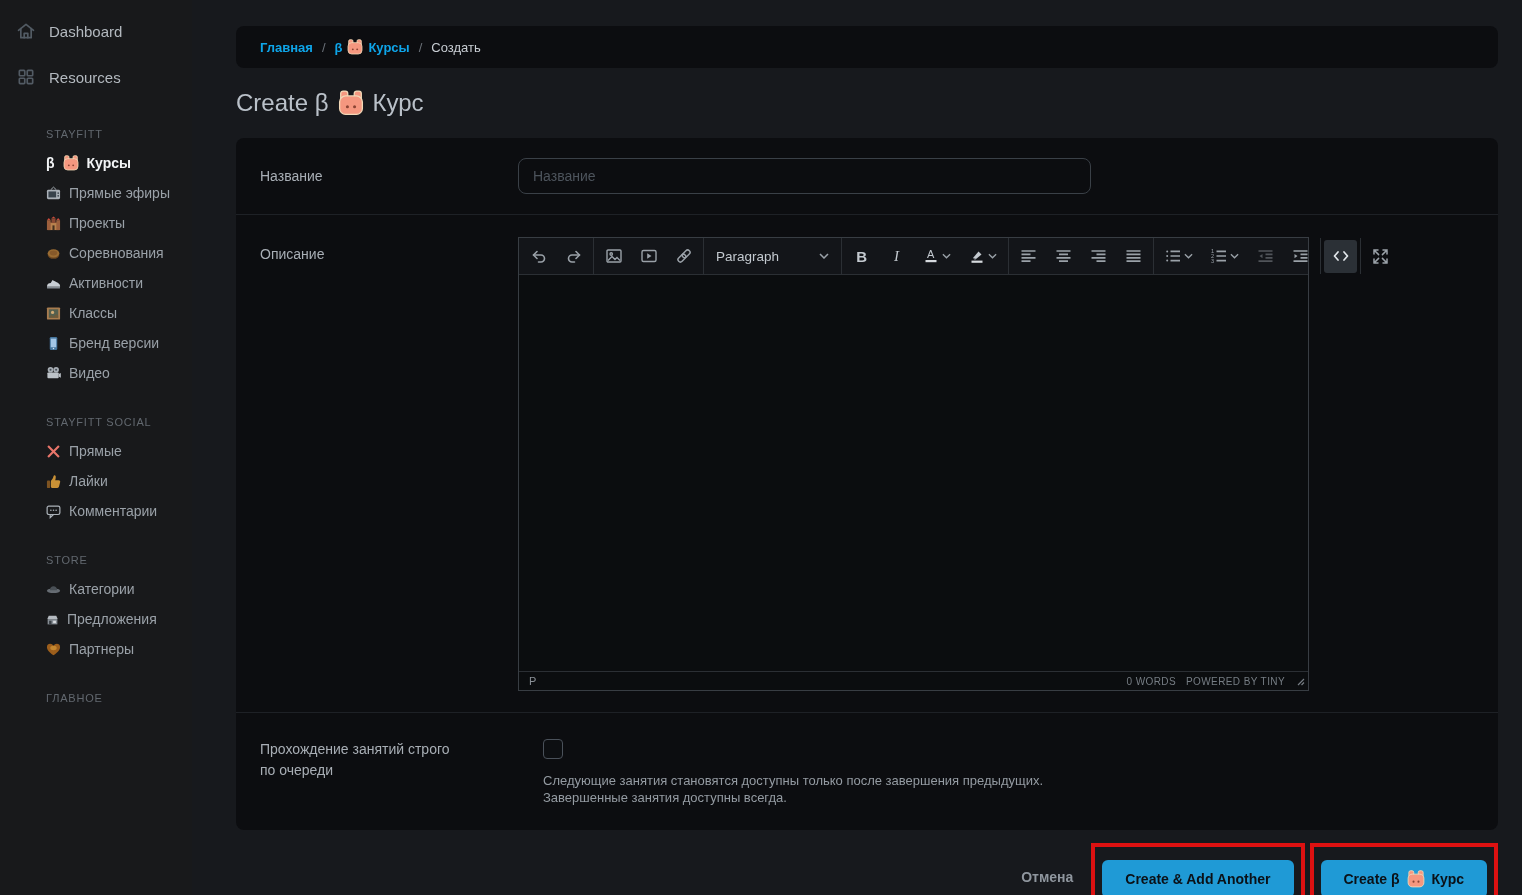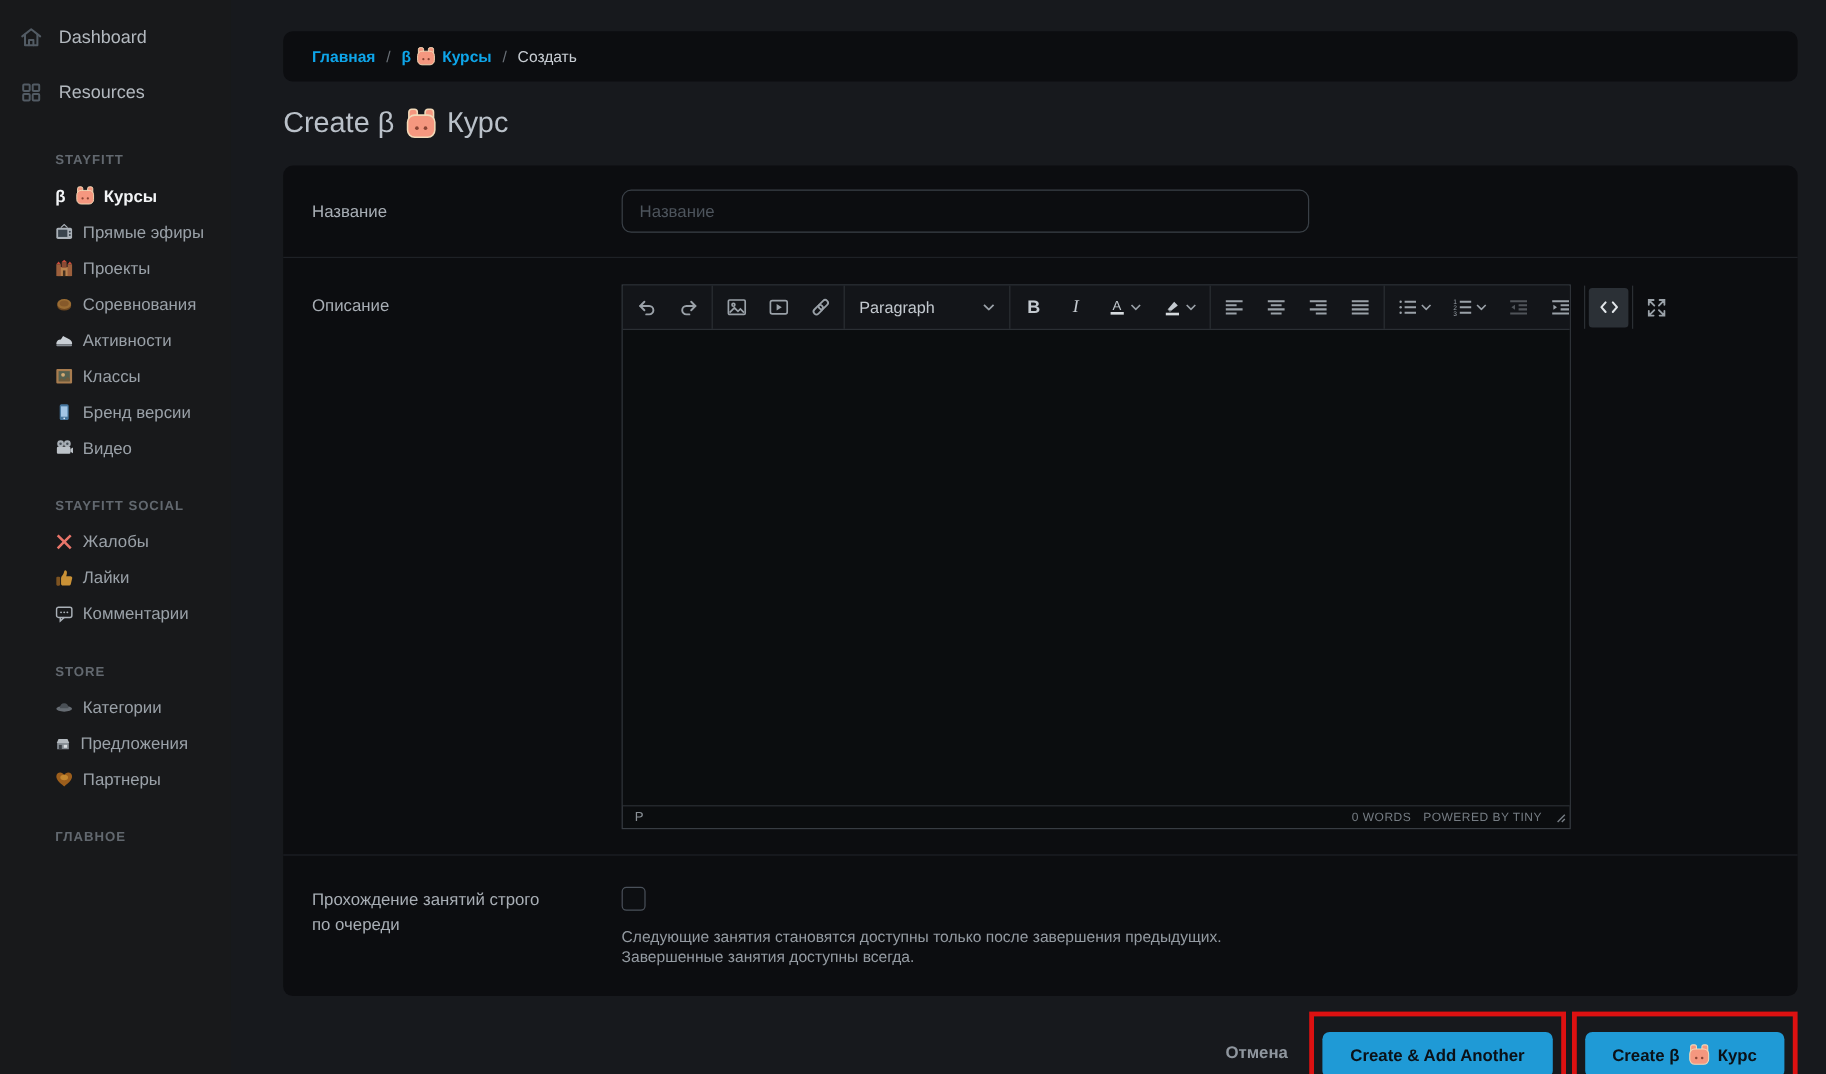--- a/index.html
+++ b/index.html
@@ -14,21 +14,21 @@
     position:fixed; left:0; top:0; bottom:0; width:192px;
     background:#18191b; padding-top:8px;
   }
   .side-top-item {
     display:flex; align-items:center; gap:13px;
     padding:13px 16px; cursor:pointer;
   }
   .side-top-item .lbl { font-size:15px; color:#b3b9bf; }
   .side-section { margin-top:20px; }
   .side-header {
-    padding:8px 12px 8px 46px; font-size:11px; font-weight:bold;
+    padding:8px 12px 8px 46px; font-size:11px; font-weight:normal;
     letter-spacing:.8px; color:#62686f;
   }
   .side-item {
     display:flex; align-items:center; gap:8px;
     padding:7px 8px 7px 46px; font-size:14px; color:#9aa1a8; cursor:pointer;
     line-height:16px;
   }
   .side-item.active { color:#f2f4f6; font-weight:bold; }
   .side-item svg { flex:0 0 auto; }
   .beta { font-weight:inherit; }
@@ -90,21 +90,21 @@
   .glyphI { font-style:italic; font-family:"Liberation Serif",serif; font-size:15px; color:#c3c9cf; }
   .tmce-content { height:396px; background:#0b0d0f; cursor:text; }
   .tmce-status {
     height:19px; border-top:1px solid #2b2f34; display:flex; align-items:center;
     justify-content:space-between; padding:0 3px 0 10px;
   }
   .tmce-status .path { font-size:11px; color:#8a9096; }
   .tmce-status .right { display:flex; align-items:center; gap:10px;
     font-size:10px; color:#767d84; letter-spacing:.4px; }
   
-  .row-check { padding:26px 0 24px; }
+  .row-check { padding:26px 0 24px;gap:25px; }
   .checkbox {
     width:20px; height:20px; border:1px solid #4a515a; border-radius:4px;
     background:#0d0f12; cursor:pointer;
   }
   .help-text { margin-top:13px; font-size:13px; color:#949ba2; max-width:545px; line-height:17px; }
   
   .footer {
     margin-top:13px; display:flex; align-items:center; justify-content:flex-end;
   }
   .cancel-link { font-size:14px; font-weight:bold; color:#8f969e; cursor:pointer; margin-right:18px; }
@@ -258,21 +258,21 @@
 
   <div class="side-section">
     <div class="side-header">STAYFITT SOCIAL</div>
 
     <div class="side-item">
       <span>
         <svg width="15" height="15" viewBox="0 0 16 16">
             <path d="M3 1.4 L8 6.4 L13 1.4 L14.6 3 L9.6 8 L14.6 13 L13 14.6 L8 9.6 L3 14.6 L1.4 13 L6.4 8 L1.4 3 Z" fill="#e8756a"></path>
           </svg>
       </span>
-      <span>Жалобы</span>
+      <span>Прямые</span>
     </div>
 
     <div class="side-item">
       <span>
         <svg width="15" height="15" viewBox="0 0 16 16">
             <rect x="1" y="7" width="3.4" height="8" rx="1" fill="#7d5321"></rect>
             <path d="M5.2 8.3 C5.2 6.3 7 5.8 7.6 3.7 C8 2.4 8.2 1.1 9.4 1.4 C10.6 1.7 10.6 3.5 10.2 5.2 L9.8 6.6 H13.6 C14.6 6.6 15.4 7.5 15.1 8.5 L13.9 13.4 C13.7 14.2 12.9 14.9 12.1 14.9 H6.8 C5.9 14.9 5.2 14.2 5.2 13.3 Z" fill="#c99136"></path>
           </svg>
       </span>
       <span>Лайки</span>

